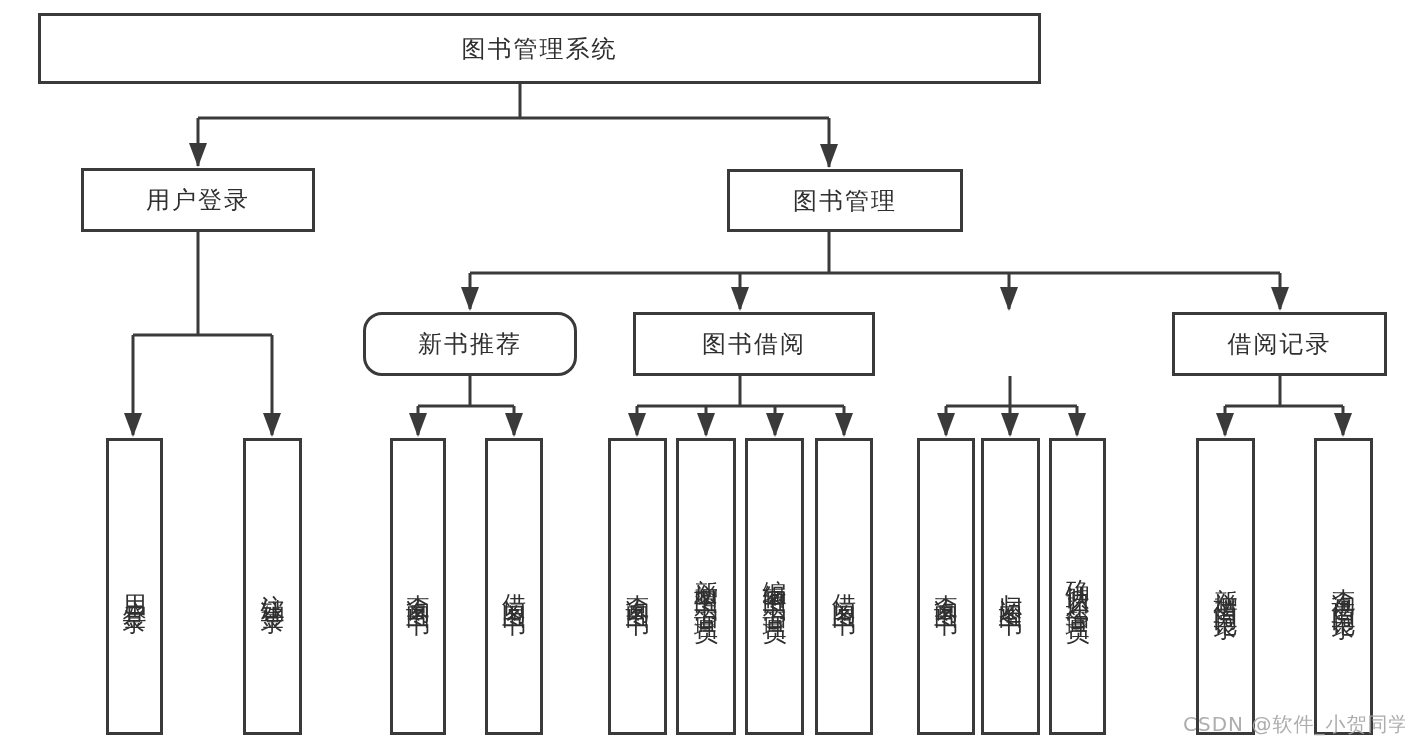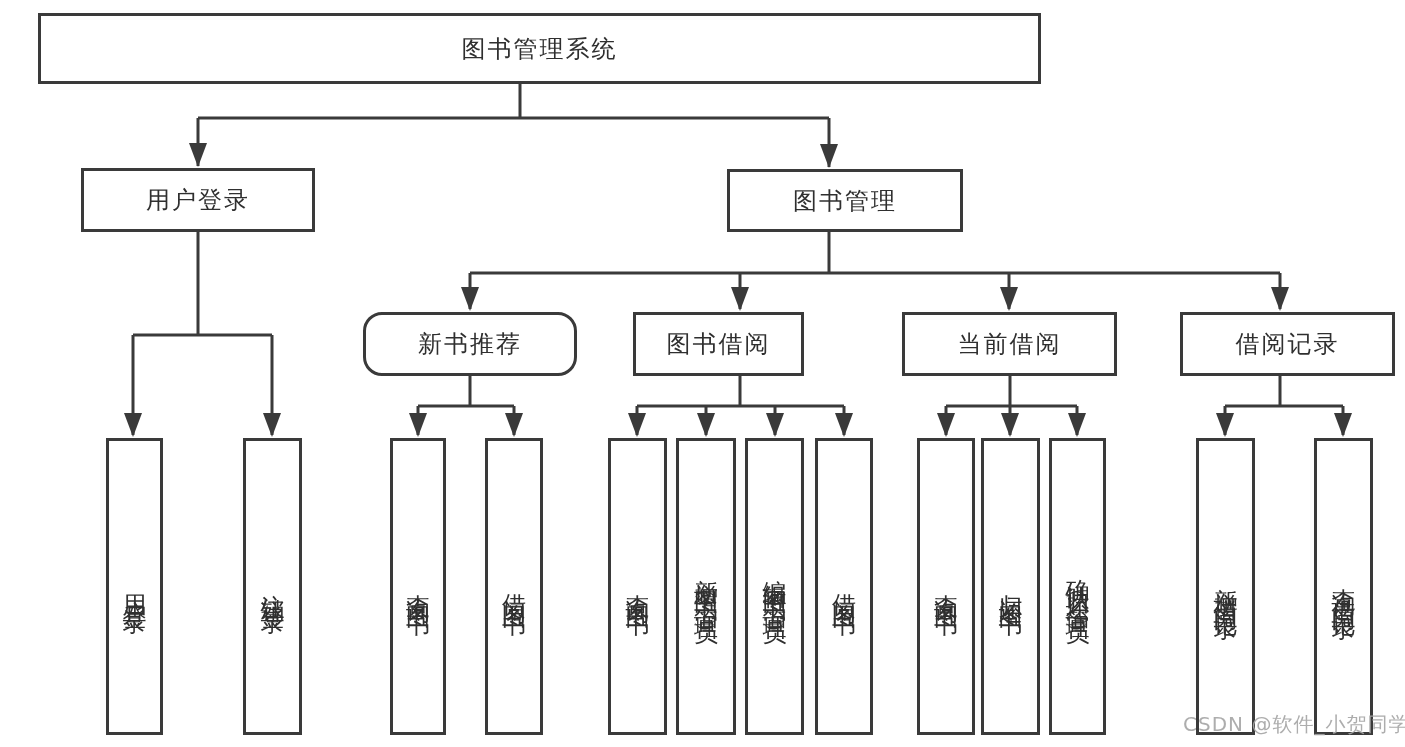--- a/index.html
+++ b/index.html
@@ -65,23 +65,22 @@
       <polygon points="1334,413 1352,413 1343,437"></polygon>
     </g>
   </svg>
 
   <div class="box" style="left:4px; top:13px; width:1003px; height:71px;margin-left:34px;">图书管理系统</div>
 
   <div class="box" style="left:81px; top:168px; width:234px; height:64px;">用户登录</div>
   <div class="box" style="left:711px; top:169px; width:236px; height:63px;margin-left:16px;">图书管理</div>
 
   <div class="box" style="left:363px; top:312px; width:214px; height:64px;border-radius:19px;">新书推荐</div>
-  <div class="box" style="left:633px; top:312px; width:171px; height:64px;">图书借阅</div>
-  <div class="box" style="left:902px; top:312px; width:215px; height:64px;">当前借阅</div>
-  <div class="box" style="left:1172px; top:312px; width:215px; height:64px;margin-left:8px;">借阅记录</div>
+  <div class="box" style="left:633px; top:312px; width:242px; height:64px;">图书借阅</div>
+  <div class="box" style="left:1172px; top:312px; width:215px; height:64px;">借阅记录</div>
 
   <div class="box vbox" style="left:106px; top:438px; width:57px; height:297px;">用户登录</div>
   <div class="box vbox" style="left:243px; top:438px; width:59px; height:297px;">注销登录</div>
 
   <div class="box vbox" style="left:390px; top:438px; width:56px; height:297px;">查询图书</div>
   <div class="box vbox" style="left:485px; top:438px; width:58px; height:297px;">借阅图书</div>
 
   <div class="box vbox" style="left:608px; top:438px; width:59px; height:297px;">查询图书</div>
   <div class="box vbox" style="left:676px; top:438px; width:60px; height:297px;">新增图书（管理员）</div>
   <div class="box vbox" style="left:745px; top:438px; width:59px; height:297px;">编辑图书（管理员）</div>

